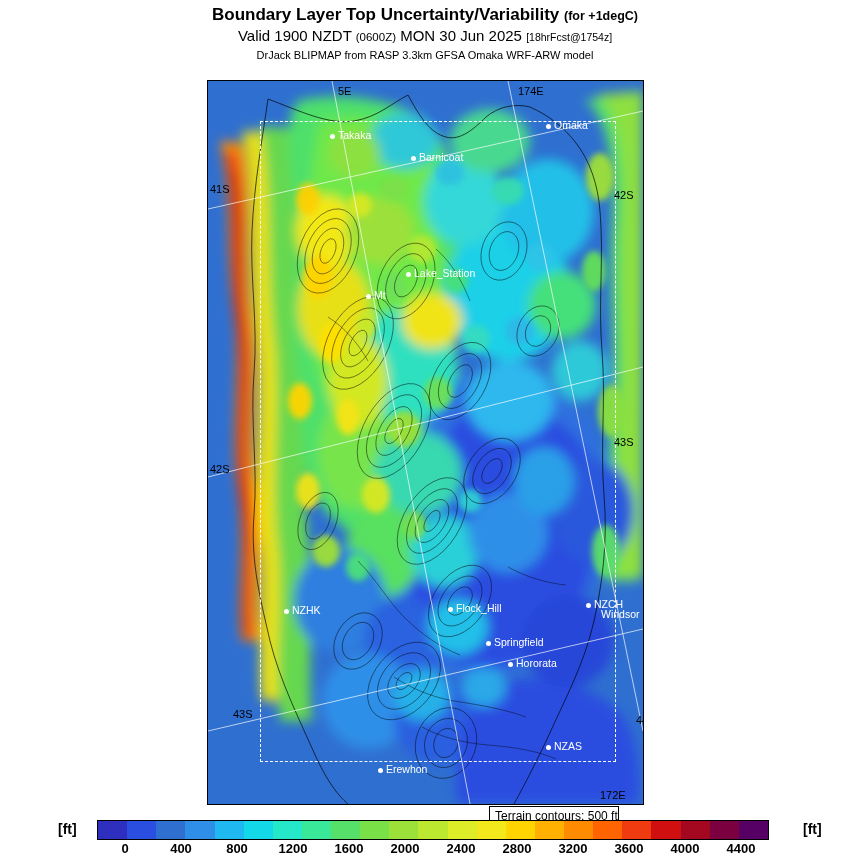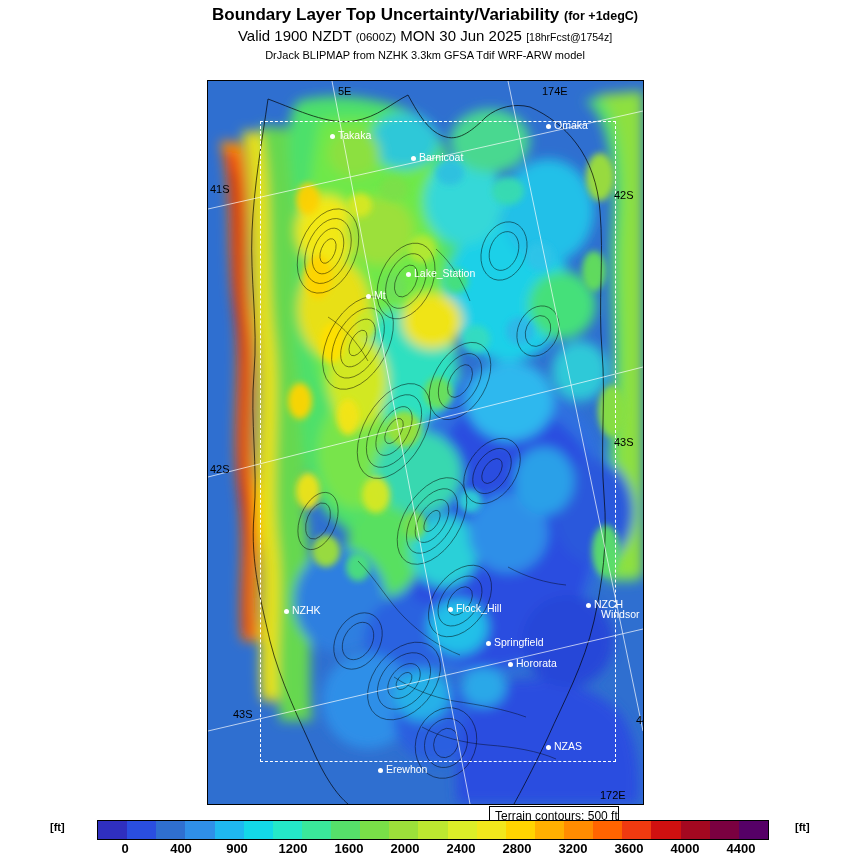--- a/index.html
+++ b/index.html
@@ -144,24 +144,25 @@
     top: 0px;
     width: 672px;
     height: 20px;
     border: 1px solid #000;
     box-sizing: border-box;
     display: flex;
   }
   #cbar .seg { flex: 1 1 auto; height: 100%; }
   .cbar-unit {
     position: absolute;
-    font-size: 11px;
+    font-size: 14px;
     font-weight: bold;
     color: #000;
     top: 1px;
+    margin-left: 8px;
   }
   .cbar-unit.left { left: 50px; }
   .cbar-unit.right { left: 795px; }
   .cbar-tick {
     position: absolute;
     top: 21px;
     font-size: 13px;
     font-weight: bold;
     color: #000;
     transform: translateX(-50%);
@@ -177,21 +178,21 @@
     <div class="title-main">
       <span>Boundary Layer Top Uncertainty/Variability</span>
       <span class="small">(for +1degC)</span>
     </div>
     <div class="title-sub">
       <span>Valid 1900 NZDT</span>
       <span class="mid">(0600Z)</span>
       <span>MON 30 Jun 2025</span>
       <span class="tiny">[18hrFcst@1754z]</span>
     </div>
-    <div class="title-third">DrJack BLIPMAP from NZHK 3.3km GFSA Tdif WRF-ARW model</div>
+    <div class="title-third">DrJack BLIPMAP from RASP 3.3km GFSA Omaka WRF-ARW model</div>
   </div>
 
   <div id="map-frame">
     <svg id="map-canvas" viewBox="0 0 435 723" preserveAspectRatio="none">
       <defs>
         <clipPath id="mapclip">
           <rect x="0" y="0" width="435" height="723"></rect>
         </clipPath>
         <filter id="blurA" x="-20%" y="-20%" width="140%" height="140%">
           <feGaussianBlur stdDeviation="6"></feGaussianBlur>
@@ -401,21 +402,21 @@
 
     <div class="domain-rect"></div>
 
     <div class="grid-label" style="left:2px;  top:102px;">41S</div>
     <div class="grid-label" style="left:2px;  top:382px;">42S</div>
     <div class="grid-label" style="left:25px; top:627px;">43S</div>
     <div class="grid-label" style="left:406px;top:108px;">42S</div>
     <div class="grid-label" style="left:406px;top:355px;">43S</div>
     <div class="grid-label" style="left:401px;top:633px;margin-left:27px;">44S</div>
     <div class="grid-label" style="left:130px;top:4px;">5E</div>
-    <div class="grid-label" style="left:310px;top:4px;margin-left:24px;">174E</div>
+    <div class="grid-label" style="left:310px;top:4px;">174E</div>
     <div class="grid-label" style="left:392px;top:708px;">172E</div>
 
     <div class="station" style="left:122px; top:48px;"><span class="dot"></span><span>Takaka</span></div>
     <div class="station" style="left:338px; top:38px;"><span class="dot"></span><span>Omaka</span></div>
     <div class="station" style="left:203px; top:70px;"><span class="dot"></span><span>Barnicoat</span></div>
     <div class="station" style="left:198px; top:186px;"><span class="dot"></span><span>Lake_Station</span></div>
     <div class="station" style="left:158px; top:208px;"><span class="dot"></span><span>Mt</span></div>
     <div class="station" style="left:76px;  top:523px;text-align:right;"><span class="dot"></span><span>NZHK</span></div>
     <div class="station" style="left:240px; top:521px;"><span class="dot"></span><span>Flock_Hill</span></div>
     <div class="station" style="left:378px; top:517px;"><span class="dot"></span><span>NZCH</span></div>
@@ -452,21 +453,21 @@
         <div class="seg" style="background: rgb(255, 100, 0);"></div>
         <div class="seg" style="background: rgb(240, 58, 16);"></div>
         <div class="seg" style="background: rgb(208, 16, 16);"></div>
         <div class="seg" style="background: rgb(164, 8, 32);"></div>
         <div class="seg" style="background: rgb(122, 0, 64);"></div>
         <div class="seg" style="background: rgb(86, 0, 102);"></div>
       </div>
     <div id="cbar-ticks">
         <div class="cbar-tick" style="left: 125px;">0</div>
         <div class="cbar-tick" style="left: 181px;">400</div>
-        <div class="cbar-tick" style="left: 237px;">900</div>
+        <div class="cbar-tick" style="left: 237px;">800</div>
         <div class="cbar-tick" style="left: 293px;">1200</div>
         <div class="cbar-tick" style="left: 349px; text-align: right;">1600</div>
         <div class="cbar-tick" style="left: 405px;">2000</div>
         <div class="cbar-tick" style="left: 461px;">2400</div>
         <div class="cbar-tick" style="left: 517px;">2800</div>
         <div class="cbar-tick" style="left: 573px;">3200</div>
         <div class="cbar-tick" style="left: 629px;">3600</div>
         <div class="cbar-tick" style="left: 685px;">4000</div>
         <div class="cbar-tick" style="left: 741px;">4400</div>
       </div>

